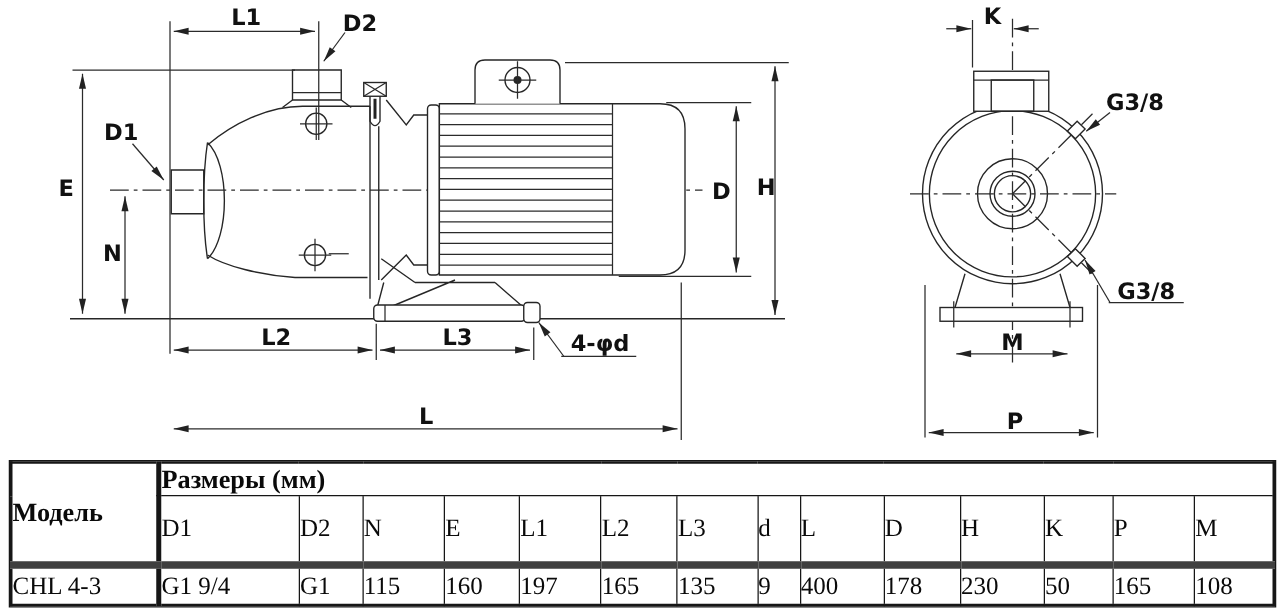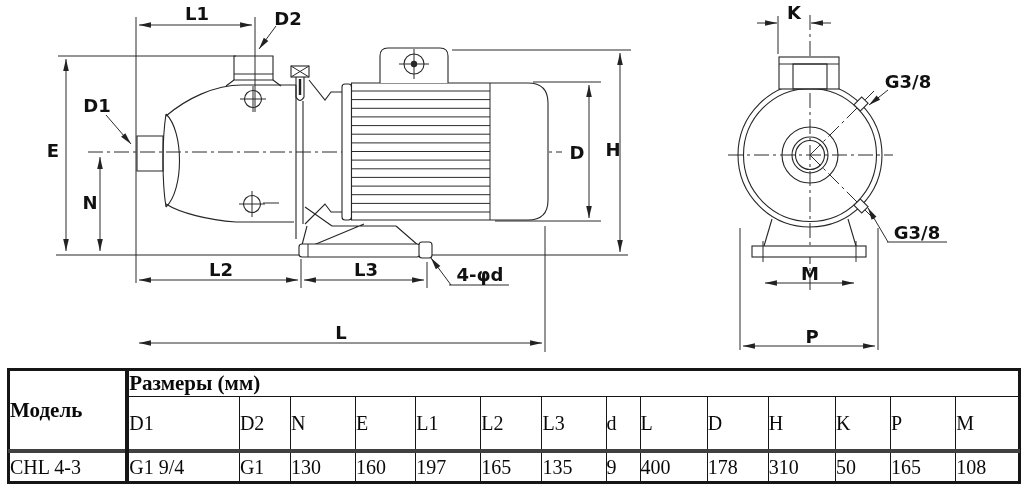--- a/index.html
+++ b/index.html
@@ -14,21 +14,21 @@
   svg .wfill{fill:#ffffff;}
   
   .dim-table{position:absolute;left:8px;top:369px;width:1012px;height:108px;
     border-collapse:collapse;table-layout:fixed;background:#fff;
     font-family:"Liberation Serif","DejaVu Serif",serif;color:#0a0a0a;}
   .dim-table td{border:1px solid #161616;text-align:left;vertical-align:middle;
     padding:0;font-size:20px;overflow:hidden;}
   .dim-table .b{font-weight:bold;font-size:21px;}
   .dim-table tr.r1 td{height:25px;}
   .dim-table tr.r2 td{height:52px;}
-  .dim-table tr.r3 td{height:28px;border-top:4px solid #404040;}
+  .dim-table tr.r3 td{height:28px;border-top:6px solid #404040;}
   .dim-table td.model-col{border-right:4px solid #161616;}
   .dim-table{border:2px solid #161616;outline:1px solid #161616;}
 </style>
 </head>
 <body>
 
 <div class="stage">
 
 <svg width="1023" height="364" viewBox="0 0 1023 364">
   <defs>
@@ -239,29 +239,29 @@
     <td>D</td>
     <td>H</td>
     <td>K</td>
     <td>P</td>
     <td>M</td>
   </tr>
   <tr class="r3">
     <td class="model-col">CHL 4-3</td>
     <td>G1 9/4</td>
     <td>G1</td>
-    <td>130</td>
+    <td>115</td>
     <td>160</td>
     <td>197</td>
     <td>165</td>
     <td>135</td>
     <td>9</td>
     <td>400</td>
     <td>178</td>
-    <td>310</td>
+    <td>230</td>
     <td>50</td>
     <td>165</td>
     <td>108</td>
   </tr>
 </tbody>
     </table>
 
 </div>
 
 </body></html>

